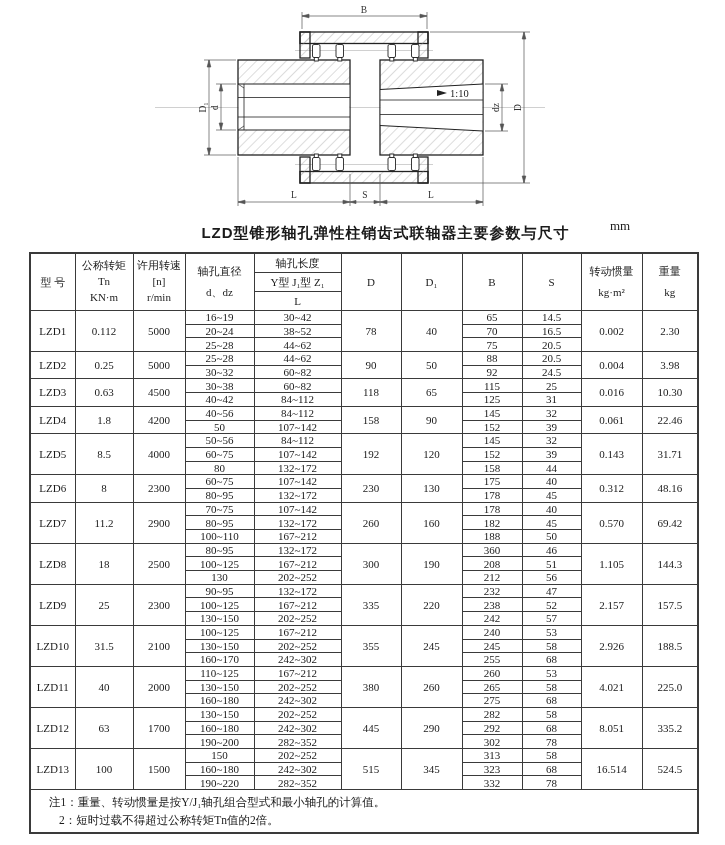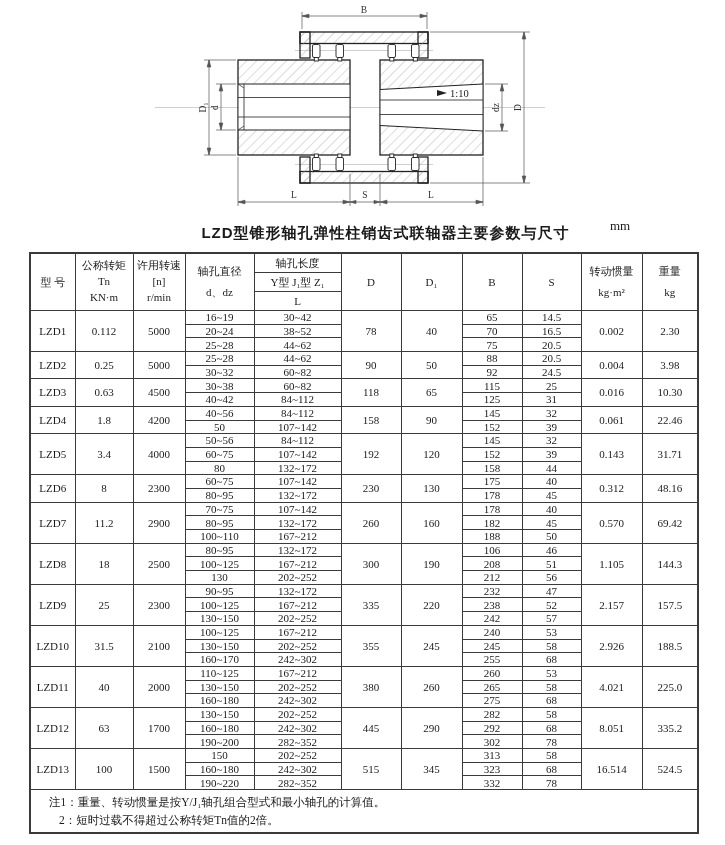--- a/index.html
+++ b/index.html
@@ -299,21 +299,21 @@
         <td rowspan="2">22.46</td>
       </tr>
       <tr>
         <td>50</td>
         <td>107~142</td>
         <td>152</td>
         <td>39</td>
       </tr>
       <tr>
         <td rowspan="3">LZD5</td>
-        <td rowspan="3">3.4</td>
+        <td rowspan="3">8.5</td>
         <td rowspan="3">4000</td>
         <td>50~56</td>
         <td>84~112</td>
         <td rowspan="3">192</td>
         <td rowspan="3">120</td>
         <td>145</td>
         <td>32</td>
         <td rowspan="3">0.143</td>
         <td rowspan="3">31.71</td>
       </tr>
@@ -374,21 +374,21 @@
         <td>50</td>
       </tr>
       <tr>
         <td rowspan="3">LZD8</td>
         <td rowspan="3">18</td>
         <td rowspan="3">2500</td>
         <td>80~95</td>
         <td>132~172</td>
         <td rowspan="3">300</td>
         <td rowspan="3">190</td>
-        <td>106</td>
+        <td>360</td>
         <td>46</td>
         <td rowspan="3">1.105</td>
         <td rowspan="3">144.3</td>
       </tr>
       <tr>
         <td>100~125</td>
         <td>167~212</td>
         <td>208</td>
         <td>51</td>
       </tr>

